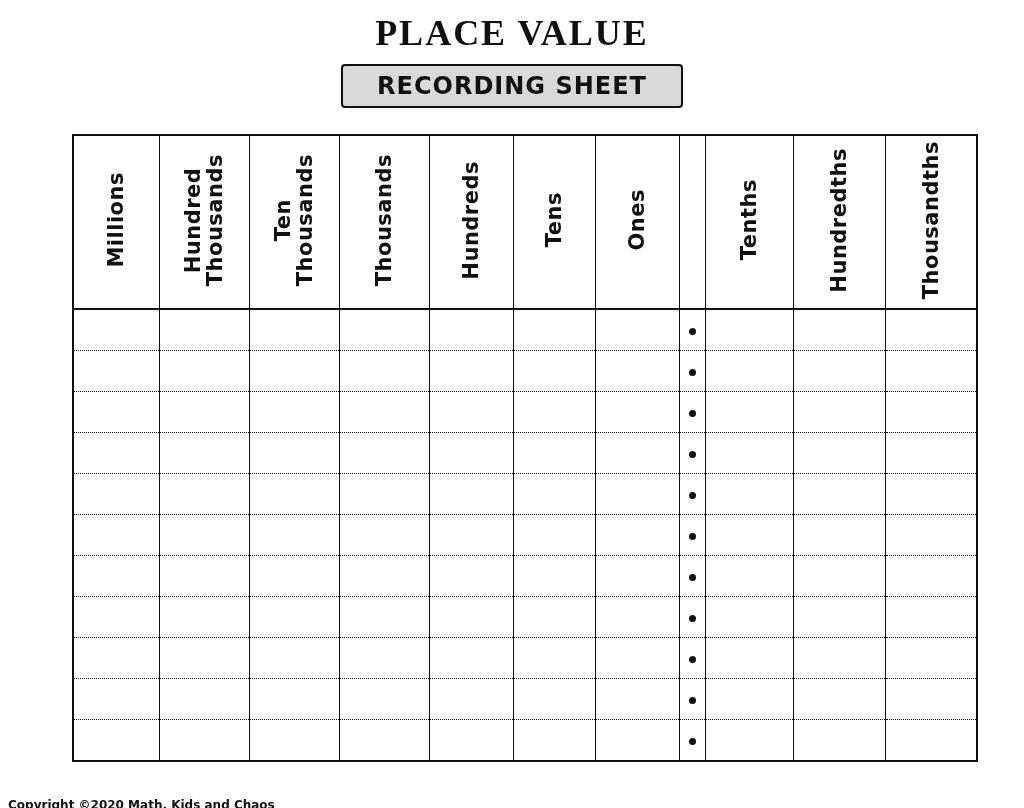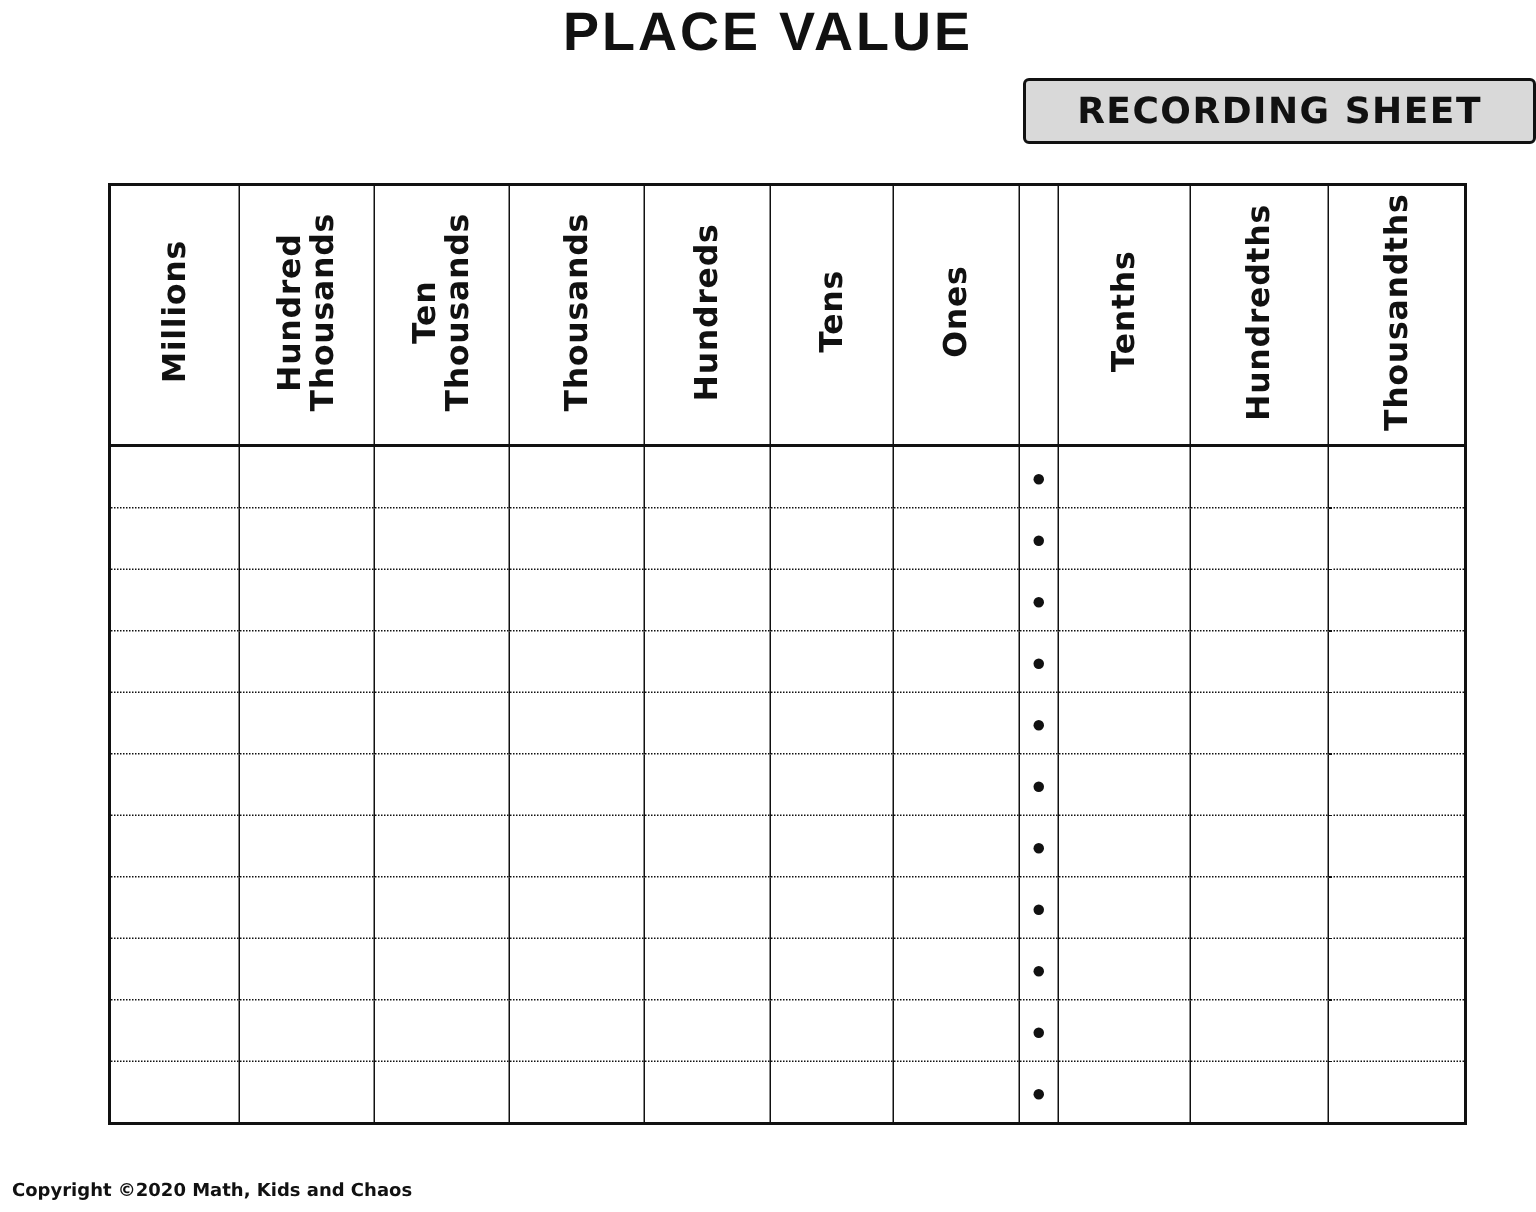--- a/index.html
+++ b/index.html
@@ -19,31 +19,31 @@
   .page {
     position: relative;
     width: 1024px;
     height: 808px;
     box-sizing: border-box;
   }
 
   
   .title {
     text-align: center;
-    font-family: Liberation Sans, sans-serif;
+    font-family: Liberation Serif, serif;
     font-size: 36px;
     font-weight: 700;
     letter-spacing: 2px;
-    margin-top: 0;
+    margin-top: 12px;
     color: #111;
   }
 
   .subtitle-wrap {
     display: flex;
-    justify-content: flex-end;
+    justify-content: center;
     margin-top: 10px;
   }
 
   .subtitle {
     background: #d9d9d9;
     border: 2px solid #111;
     border-radius: 4px;
     padding: 6px 34px;
     font-size: 24px;
     font-weight: 700;

